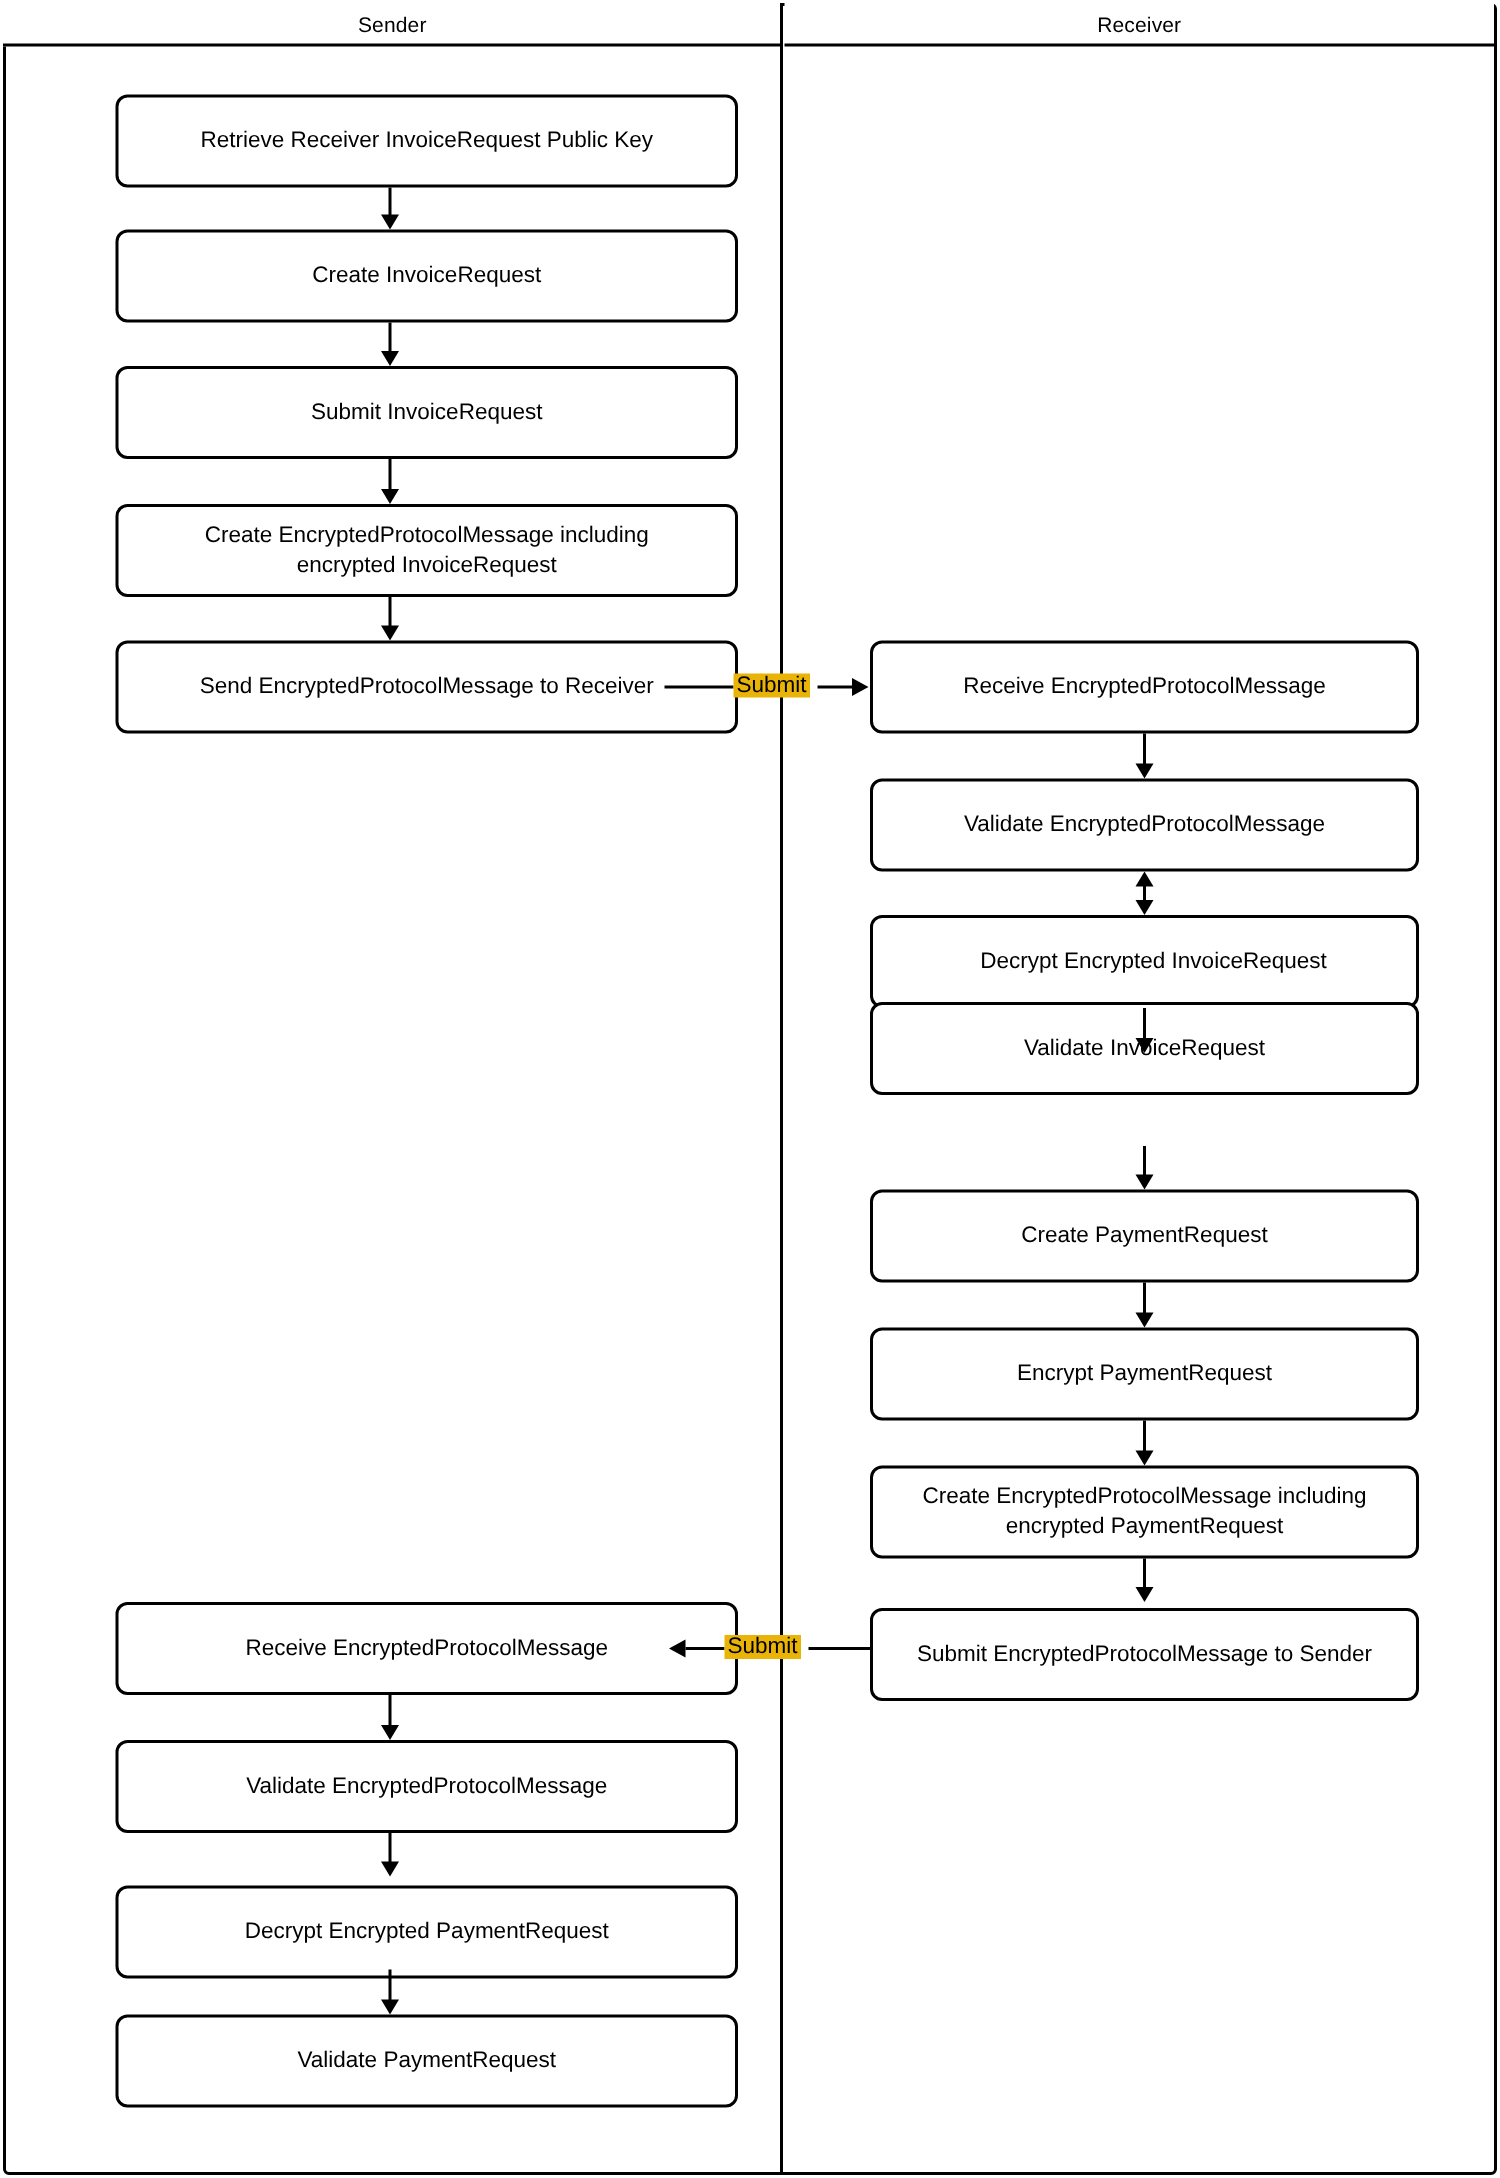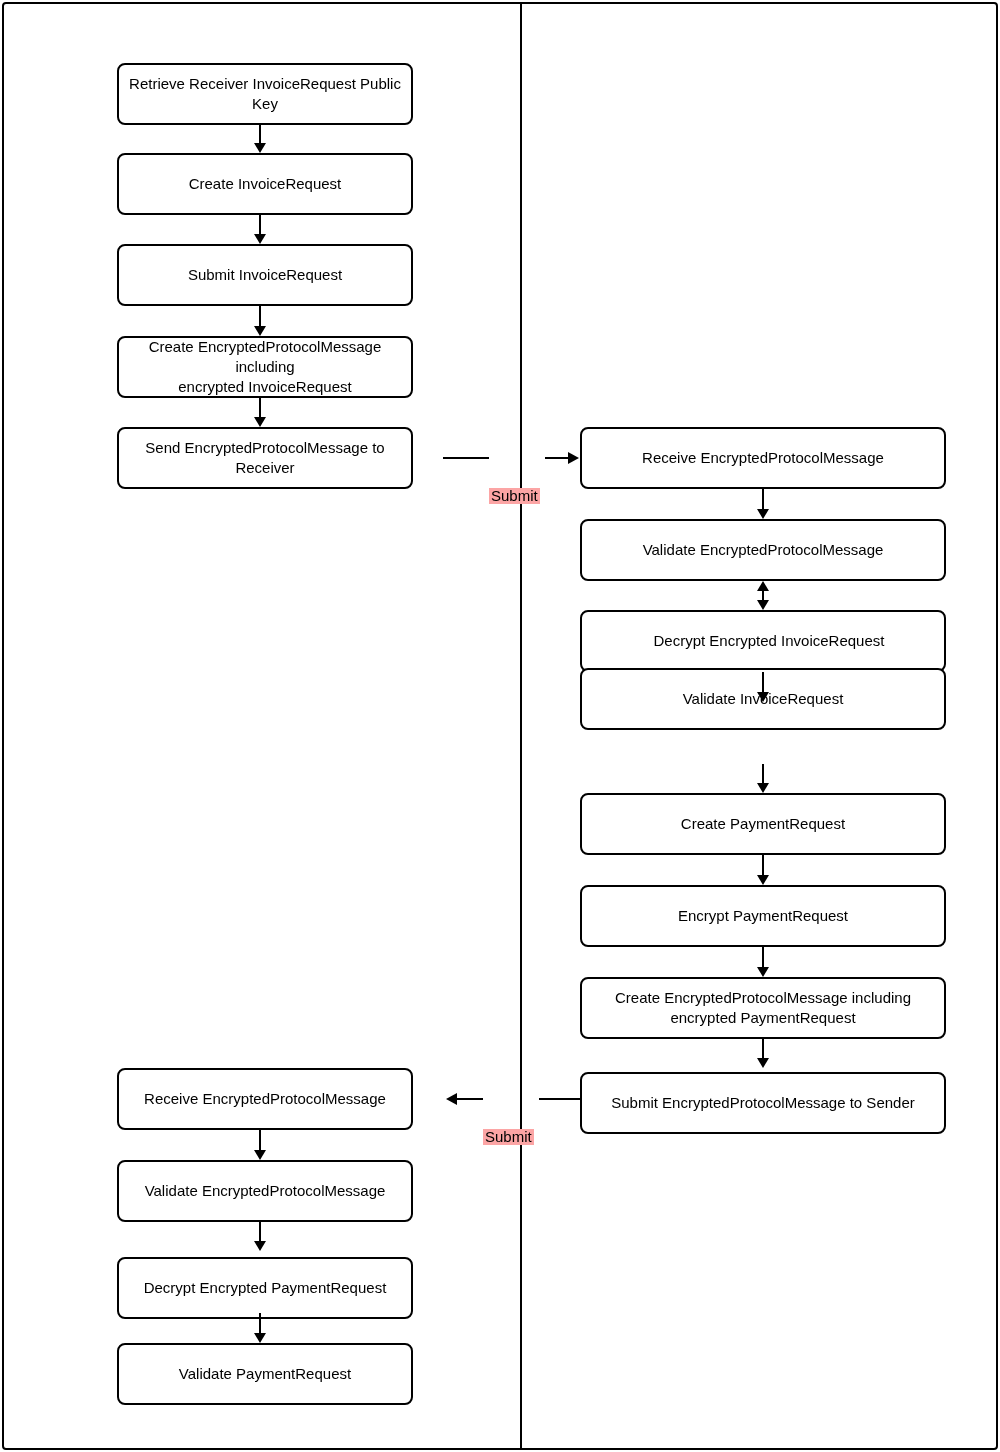--- a/index.html
+++ b/index.html
@@ -68,21 +68,21 @@
     display: flex;
     align-items: center;
     justify-content: center;
     text-align: center;
     font-size: 15px;
     line-height: 20px;
     color: #000000;
     padding: 2px 8px;
     white-space: pre-line;
   }
-  .node.lane-left  { left: 77px;  width: 296px; margin-left: 40px; }
+  .node.lane-left  { left: 77px;  width: 415px; }
   .node.lane-right { left: 580px; width: 366px; }
   .node.h1 { height: 62px; }
 
   
   .vconn {
     position: absolute;
     width: 2px;
     background: #000000;
   }
   .arrowhead-down {
@@ -121,34 +121,39 @@
     width: 0;
     height: 0;
     border-top: 6px solid transparent;
     border-bottom: 6px solid transparent;
     border-right: 11px solid #000000;
   }
   .flow-label {
     position: absolute;
     font-size: 15px;
     color: #000000;
-    background: #fca5a5;
+    background: #eab308;
     padding: 0 2px;
     white-space: nowrap;
     line-height: 16px;
-    margin-top: 39px;
   }
 </style>
 </head>
 <body>
 
 <div id="diagram-root">
 
   <div class="pool-frame"></div>
 
+  <div class="lane-header left">
+    <span>Sender</span>
+  </div>
+  <div class="lane-header right">
+    <span>Receiver</span>
+  </div>
 
   <div class="lane-divider"></div>
 
   <div class="node lane-left h1" style="top:63px;">Retrieve Receiver InvoiceRequest Public Key</div>
   <div class="node lane-left h1" style="top:153px;">Create InvoiceRequest</div>
   <div class="node lane-left h1" style="top:244px;">Submit InvoiceRequest</div>
   <div class="node lane-left h1" style="top:336px;">Create EncryptedProtocolMessage including
 encrypted InvoiceRequest</div>
   <div class="node lane-left h1" style="top:427px;text-align:center;">Send EncryptedProtocolMessage to Receiver</div>
   <div class="node lane-left h1" style="top:1068px;">Receive EncryptedProtocolMessage</div>

